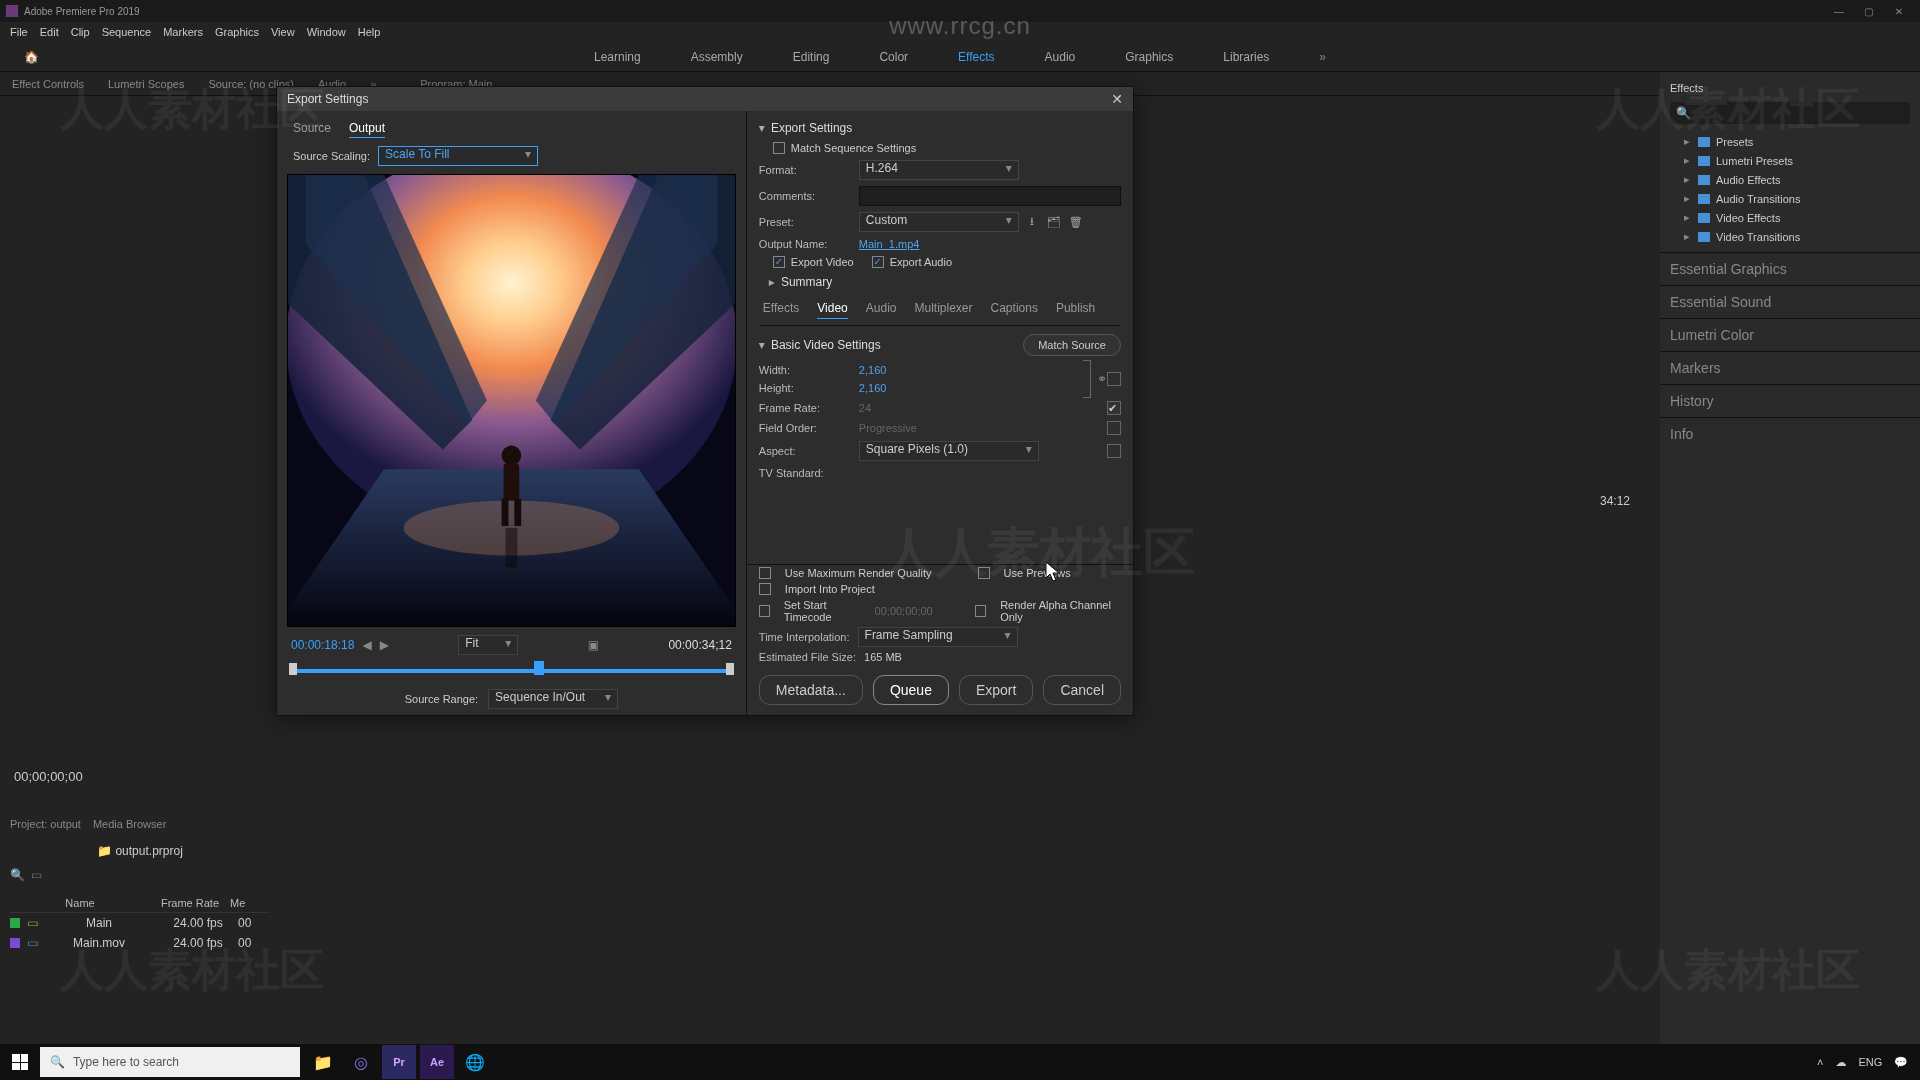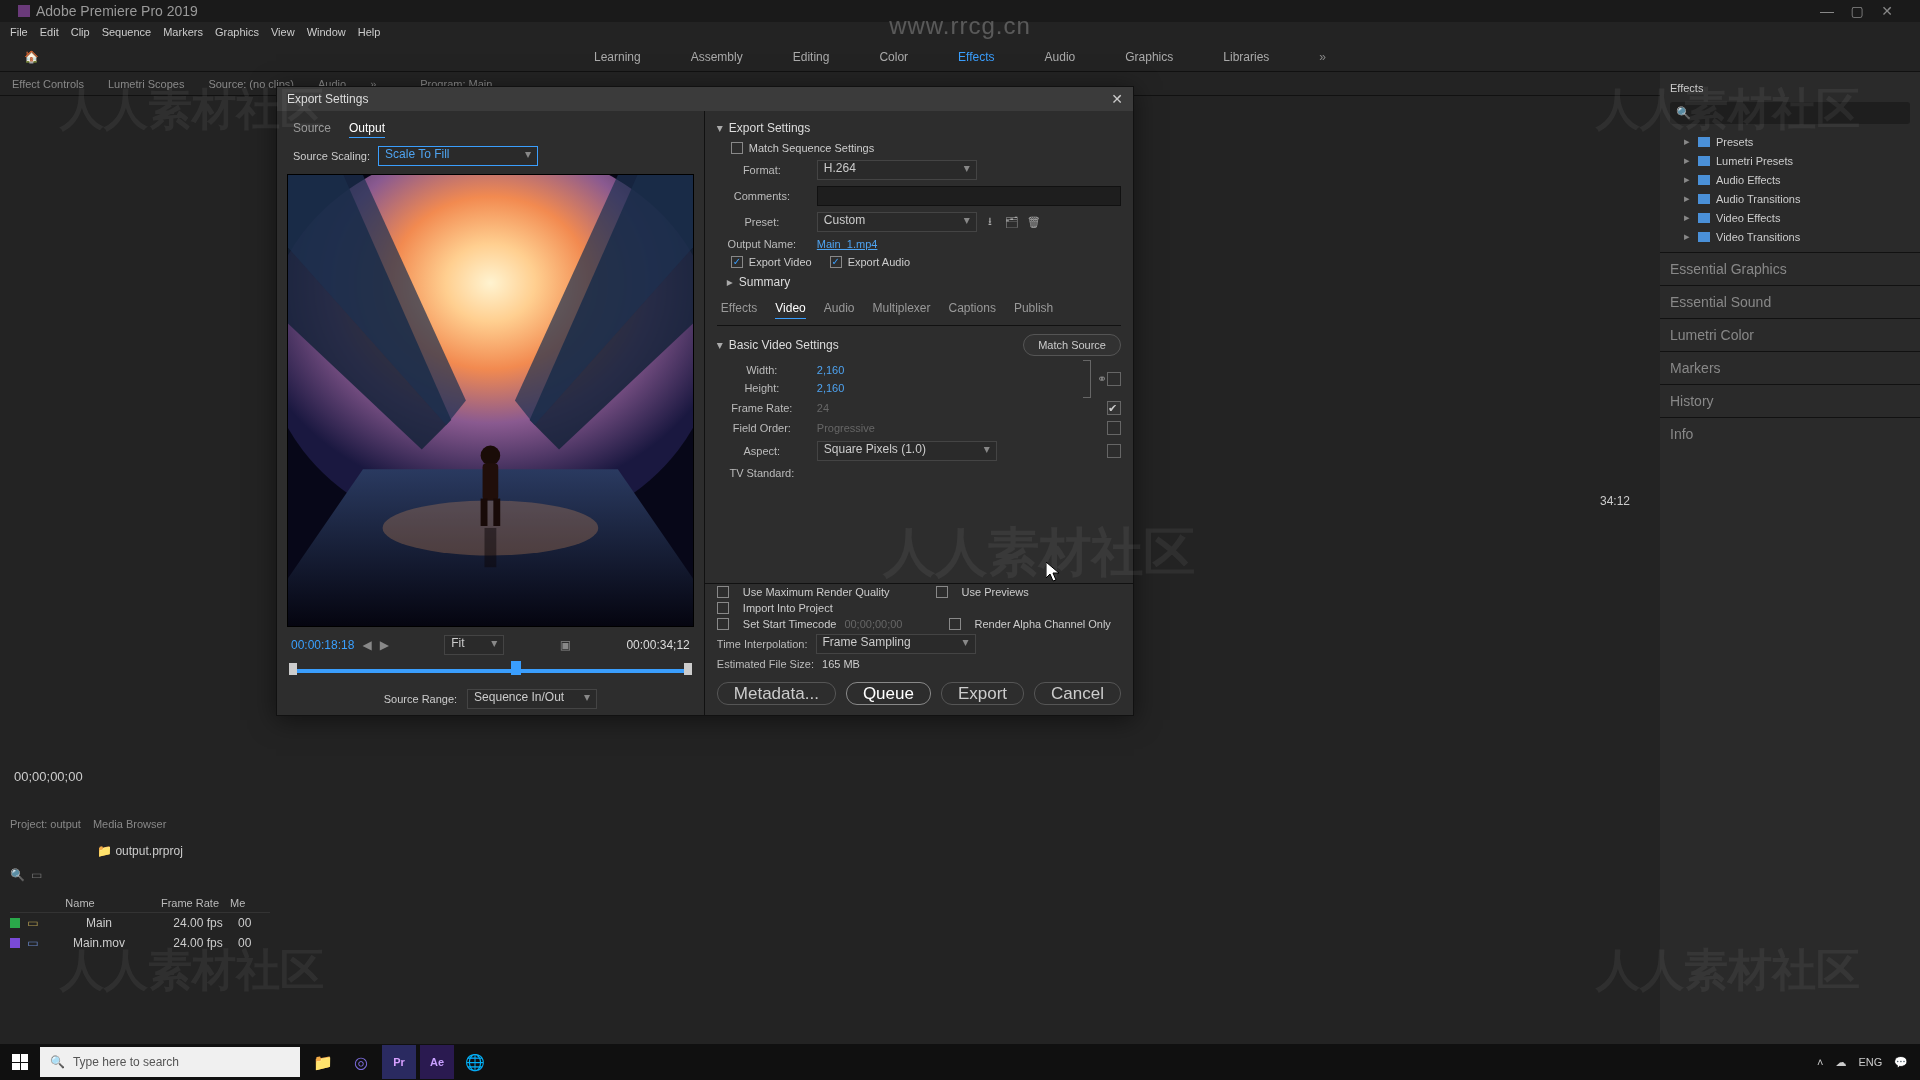--- a/index.html
+++ b/index.html
@@ -1,19 +1,19 @@
 <!DOCTYPE html>
 <html><head>
 <meta charset="utf-8">
 <style>
 * { margin:0; padding:0; box-sizing:border-box; font-family:"Segoe UI", Arial, sans-serif; user-select:none; }
 body { width:1920px; height:1080px; background:#232323; color:#ccc; font-size:12px; overflow:hidden; position:relative; }
 
 
-.titlebar { height:22px; background:#1a1a1a; display:flex; align-items:center; padding:0 18px; color:#999; font-size:14px; }
+.titlebar { height:22px; background:#1a1a1a; display:flex; align-items:center; padding:0 6px; color:#999; font-size:10px; }
 .titlebar .logo { width:12px; height:12px; background:#6a3a7a; margin-right:6px; }
 .titlebar .spacer { flex:1; }
 .titlebar .win-btn { width:30px; text-align:center; color:#888; cursor:pointer; }
 
 
 .menubar { height:20px; background:#232323; display:flex; align-items:center; padding:0 4px; color:#ccc; }
 .menubar span { padding:0 6px; cursor:pointer; font-size:11px; }
 
 
 .wsbar { height:30px; background:#232323; display:flex; align-items:center; justify-content:center; gap:30px; border-bottom:1px solid #111; }
@@ -79,21 +79,21 @@
 .scrub-left { position:absolute; left:2px; top:2px; width:8px; height:12px; background:#ccc;}
 .scrub-right { position:absolute; right:2px; top:2px; width:8px; height:12px; background:#ccc;}
 .scrub-play { position:absolute; top:0; width:10px; height:14px; background:#3a9efd;}
 .range-row { display:flex; align-items:center; justify-content:center; gap:10px; font-size:11px; padding-top:4px;}
 
 
 .export-scroll { padding:6px 12px 0; overflow:auto; flex:1;}
 .section-header { display:flex; align-items:center; gap:6px; color:#ddd; font-size:12px; padding:4px 0;}
 .section-header .caret { color:#aaa; cursor:pointer;}
 .form-row { display:flex; align-items:center; padding:3px 0; font-size:11px;}
-.form-row .lbl { width:100px; text-align:center; color:#bbb; padding-right:10px;}
+.form-row .lbl { width:100px; text-align:left; color:#bbb; padding-right:10px;}
 .form-row .val { color:#4ea3f0;}
 .chk { width:12px; height:12px; border:1px solid #888; margin-right:6px; display:inline-flex; align-items:center; justify-content:center; cursor:pointer;}
 .chk.checked::after { content:"✓"; color:#3a9efd; font-size:10px; line-height:10px;}
 .icon-btn { width:18px; height:18px; display:inline-flex; align-items:center; justify-content:center; color:#aaa; cursor:pointer; margin-left:4px;}
 
 .export-tabs { display:flex; gap:18px; padding:8px 0 6px 4px; font-size:12px; border-bottom:1px solid #111;}
 .export-tabs span { color:#999; cursor:pointer;}
 .export-tabs span.active { color:#fff; border-bottom:1px solid #3a9efd; padding-bottom:3px;}
 
 .match-src-btn { height:22px; padding:0 14px; border:1px solid #555; border-radius:11px; color:#ccc; background:#323232; cursor:pointer; font-size:11px; margin-left:auto;}
@@ -101,21 +101,21 @@
 .link-box { width:14px; height:14px; border:1px solid #666; margin-left:auto; cursor:pointer;}
 .bracket { width:8px; height:38px; border-right:1px solid #666; border-top:1px solid #666; border-bottom:1px solid #666; margin:0 6px;}
 .disabled { color:#666;}
 
 
 .bottom-opts { padding:0 12px 10px; border-top:1px solid #111;}
 .opt-row { display:flex; align-items:center; gap:8px; padding:2px 0; font-size:11px; color:#ccc;}
 .opt-row .lbl2 { color:#bbb;}
 .opt-row .spacer { width:30px;}
 .btn-row { display:flex; gap:10px; justify-content:flex-end; padding-top:10px;}
-.dlg-btn { height:23px; padding:0 16px; border:1px solid #555; border-radius:11px; background:#2d2d2d; color:#ccc; cursor:pointer; font-size:17px;}
+.dlg-btn { height:30px; padding:0 16px; border:1px solid #555; border-radius:11px; background:#2d2d2d; color:#ccc; cursor:pointer; font-size:14px;}
 .dlg-btn.primary { border:1px solid #888; color:#fff;}
 
 
 .taskbar { position:absolute; left:0; right:0; bottom:0; height:36px; background:#101010; display:flex; align-items:center;}
 .start-btn { width:40px; height:36px; display:flex; align-items:center; justify-content:center; cursor:pointer;}
 .win-logo { width:16px; height:16px; display:grid; grid-template:1fr 1fr/1fr 1fr; gap:1px;}
 .win-logo span { background:#fff;}
 .search-box { width:260px; height:30px; background:#f0f0f0; display:flex; align-items:center; padding:0 10px; color:#555; gap:8px;}
 .tb-icons { display:flex; gap:4px; margin-left:6px;}
 .tb-icon { width:34px; height:34px; display:flex; align-items:center; justify-content:center; cursor:pointer; font-size:16px;}

